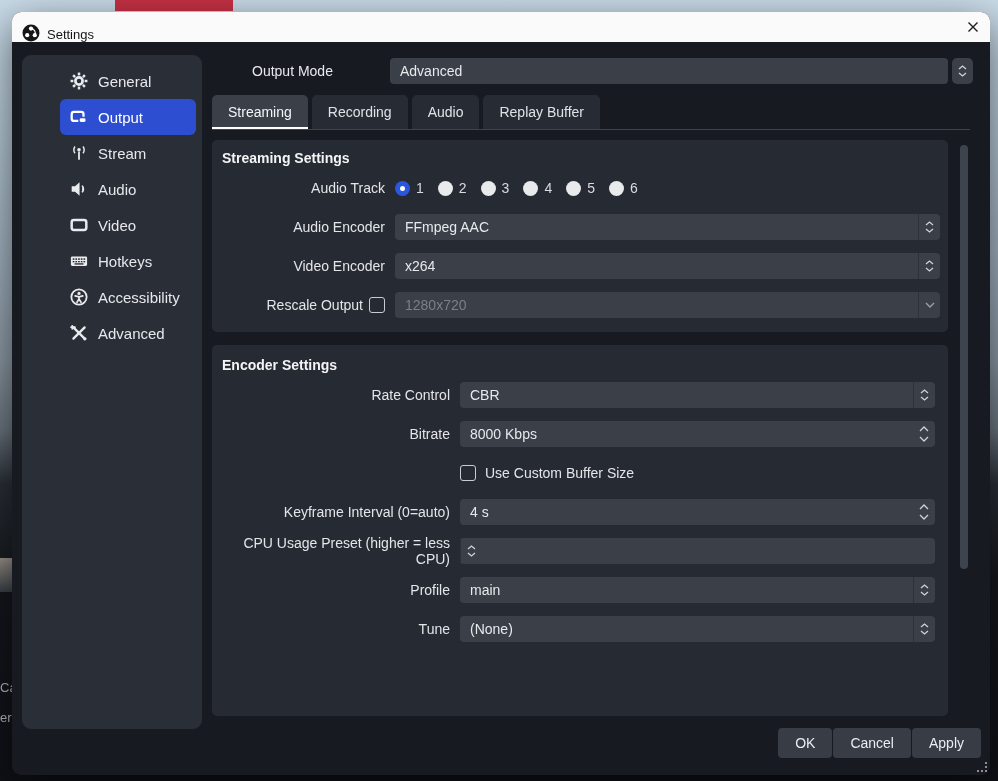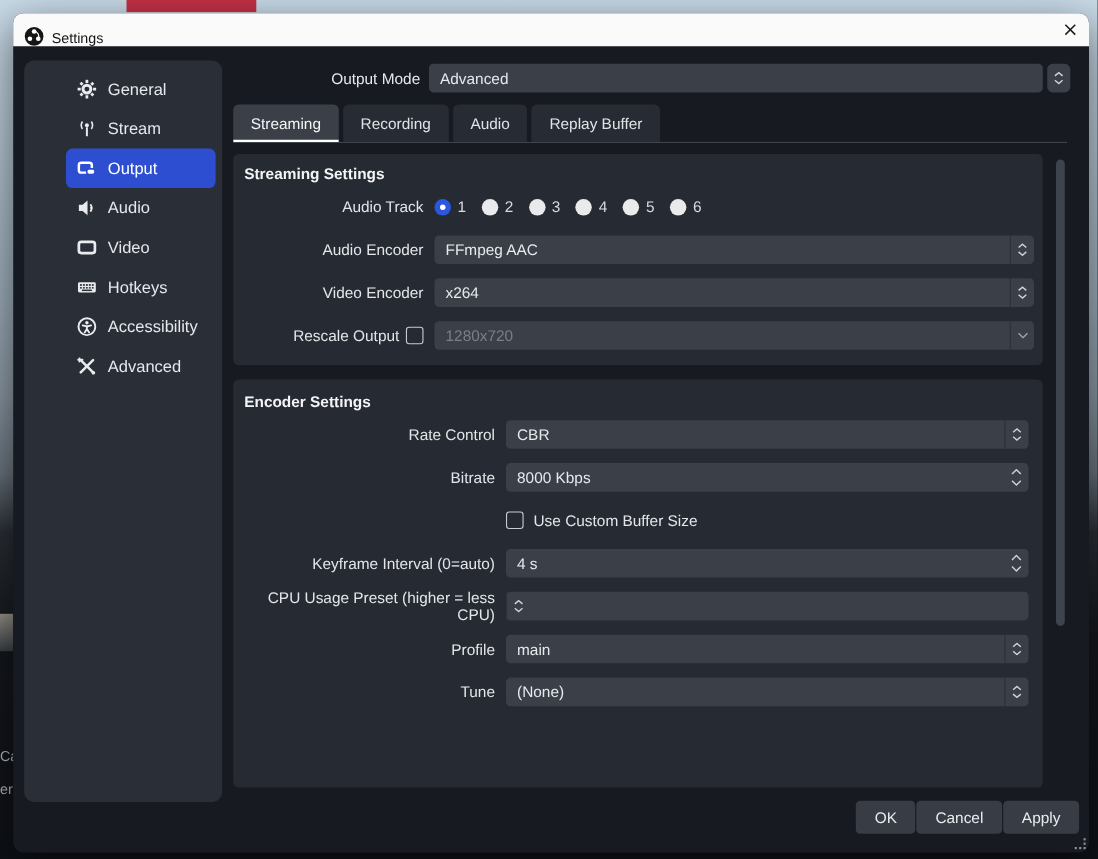--- a/index.html
+++ b/index.html
@@ -32,21 +32,21 @@
   
   .sidebar { position:absolute; left:10px; top:43px; width:180px; height:674px;
     background:#2a2e37; border-radius:9px; padding-top:8px;padding-left:32px; }
   .side-item { height:36px; margin:0 6px; display:flex; align-items:center; border-radius:6px;
     color:#e6e8ec; font-size:15px; cursor:pointer; }
   .side-item .ic { width:18px; height:18px; margin:0 10px 0 10px; flex:none; display:flex; }
   .side-item.active { color:#ffffff; }
 
   
   .outmode-label { position:absolute; left:240px; top:46px; width:130px; height:26px;
-    line-height:26px; text-align:right; color:#e7e9ec; font-size:14px; }
+    line-height:26px; text-align:left; color:#e7e9ec; font-size:14px; }
   .outmode-combo { position:absolute; left:378px; top:46px; width:558px; }
   .outmode-arrows { position:absolute; left:940px; top:46px; width:21px; height:26px;
     background:#3a3f48; border-radius:5px; display:flex; flex-direction:column; gap:2px;
     align-items:center; justify-content:center; cursor:pointer; }
 
   
   .tabs { position:absolute; left:200px; top:83px; width:758px; height:35px; display:flex;
     border-bottom:1px solid #3f444c; }
   .tab { height:34px; padding:0 16px; margin-right:4px; background:#272b33; color:#e0e3e6;
     font-size:14px; line-height:34px; border-radius:5px 5px 0 0; cursor:pointer; }
@@ -154,41 +154,41 @@
                 <path d="M2.8 2.8 L4.5 4.5"></path>
                 <path d="M11.5 11.5 L13.2 13.2"></path>
                 <path d="M13.2 2.8 L11.5 4.5"></path>
                 <path d="M4.5 11.5 L2.8 13.2"></path>
               </g>
             </svg>
         </span>
         <span>General</span>
       </div>
 
+      <div class="side-item active" style="background:#2e4ed2;">
+        <span class="ic">
+          <svg width="18" height="18" viewBox="0 0 16 16">
+              <rect x="1.5" y="3.5" width="10.5" height="8" rx="2" fill="none" stroke="#ffffff" stroke-width="2"></rect>
+              <rect x="8" y="8.5" width="6.5" height="4.5" rx="1.6" fill="#2e4ed2" stroke="#2e4ed2" stroke-width="1.4"></rect>
+              <rect x="8.6" y="9.2" width="5.2" height="3.2" rx="1.2" fill="#ffffff"></rect>
+            </svg>
+        </span>
+        <span>Output</span>
+      </div>
+
       <div class="side-item">
         <span class="ic">
           <svg width="18" height="18" viewBox="0 0 16 16">
               <circle cx="8" cy="5.2" r="1.6" fill="#e9ebee"></circle>
               <path d="M8 6.8 L8 14" stroke="#e9ebee" stroke-width="1.6"></path>
               <path d="M4.4 2.2 Q2.4 5.2 4.4 8.2" fill="none" stroke="#e9ebee" stroke-width="1.3"></path>
               <path d="M11.6 2.2 Q13.6 5.2 11.6 8.2" fill="none" stroke="#e9ebee" stroke-width="1.3"></path>
             </svg>
         </span>
         <span>Stream</span>
-      </div>
-
-      <div class="side-item active" style="background:#2e4ed2;">
-        <span class="ic">
-          <svg width="18" height="18" viewBox="0 0 16 16">
-              <rect x="1.5" y="3.5" width="10.5" height="8" rx="2" fill="none" stroke="#ffffff" stroke-width="2"></rect>
-              <rect x="8" y="8.5" width="6.5" height="4.5" rx="1.6" fill="#2e4ed2" stroke="#2e4ed2" stroke-width="1.4"></rect>
-              <rect x="8.6" y="9.2" width="5.2" height="3.2" rx="1.2" fill="#ffffff"></rect>
-            </svg>
-        </span>
-        <span>Output</span>
       </div>
 
       <div class="side-item">
         <span class="ic">
           <svg width="18" height="18" viewBox="0 0 16 16">
               <path d="M1.5 5.5 H4.5 L8.5 2 V14 L4.5 10.5 H1.5 Z" fill="#e9ebee"></path>
               <path d="M10.8 5 Q13 8 10.8 11" fill="none" stroke="#e9ebee" stroke-width="1.5"></path>
               <circle cx="11.5" cy="8" r="0.9" fill="#e9ebee"></circle>
             </svg>
         </span>

